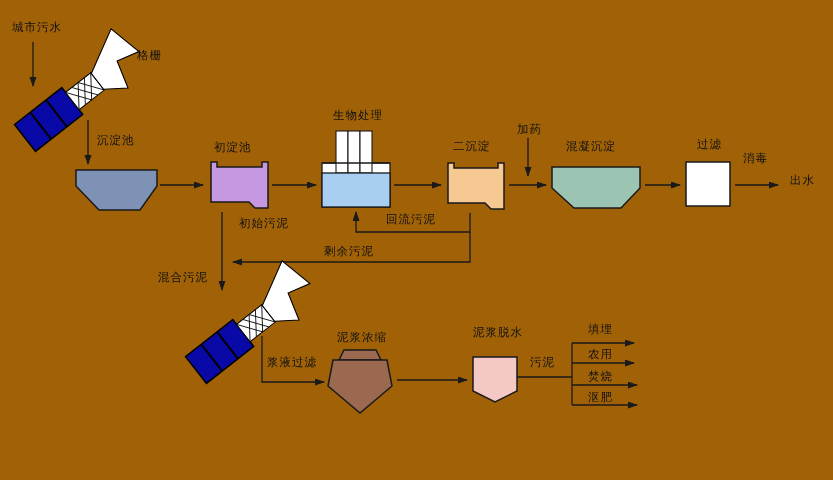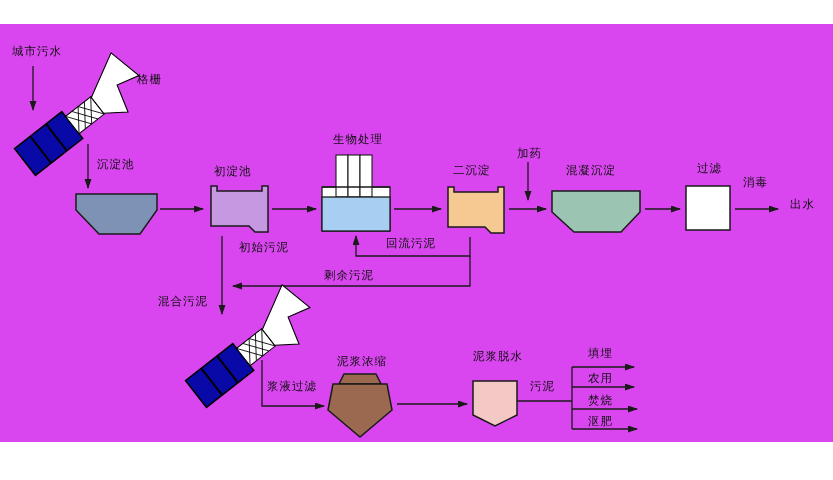--- a/index.html
+++ b/index.html
@@ -1,16 +1,16 @@
 <!DOCTYPE html>
 <html><head>
 <meta charset="utf-8">
 <style>
   html,body{margin:0;padding:0;background:#fff;}
-  .stage{position:relative;width:833px;height:418px;background:#d946ef;overflow:hidden;margin-top:24px;}
+  .stage{position:relative;width:833px;height:480px;background:#a16207;overflow:hidden;}
   svg{display:block;}
   svg text{font-family:"DejaVu Serif","Liberation Serif",serif;font-size:11.5px;fill:#111;letter-spacing:1px;}
   .flow{stroke:#1a1a1a;stroke-width:1.3;fill:none;}
   .shape{stroke:#1a1a1a;stroke-width:1.5;}
 </style>
 </head>
 <body>
 
 <div class="stage">
 <svg width="833" height="480" viewBox="0 0 833 480">

